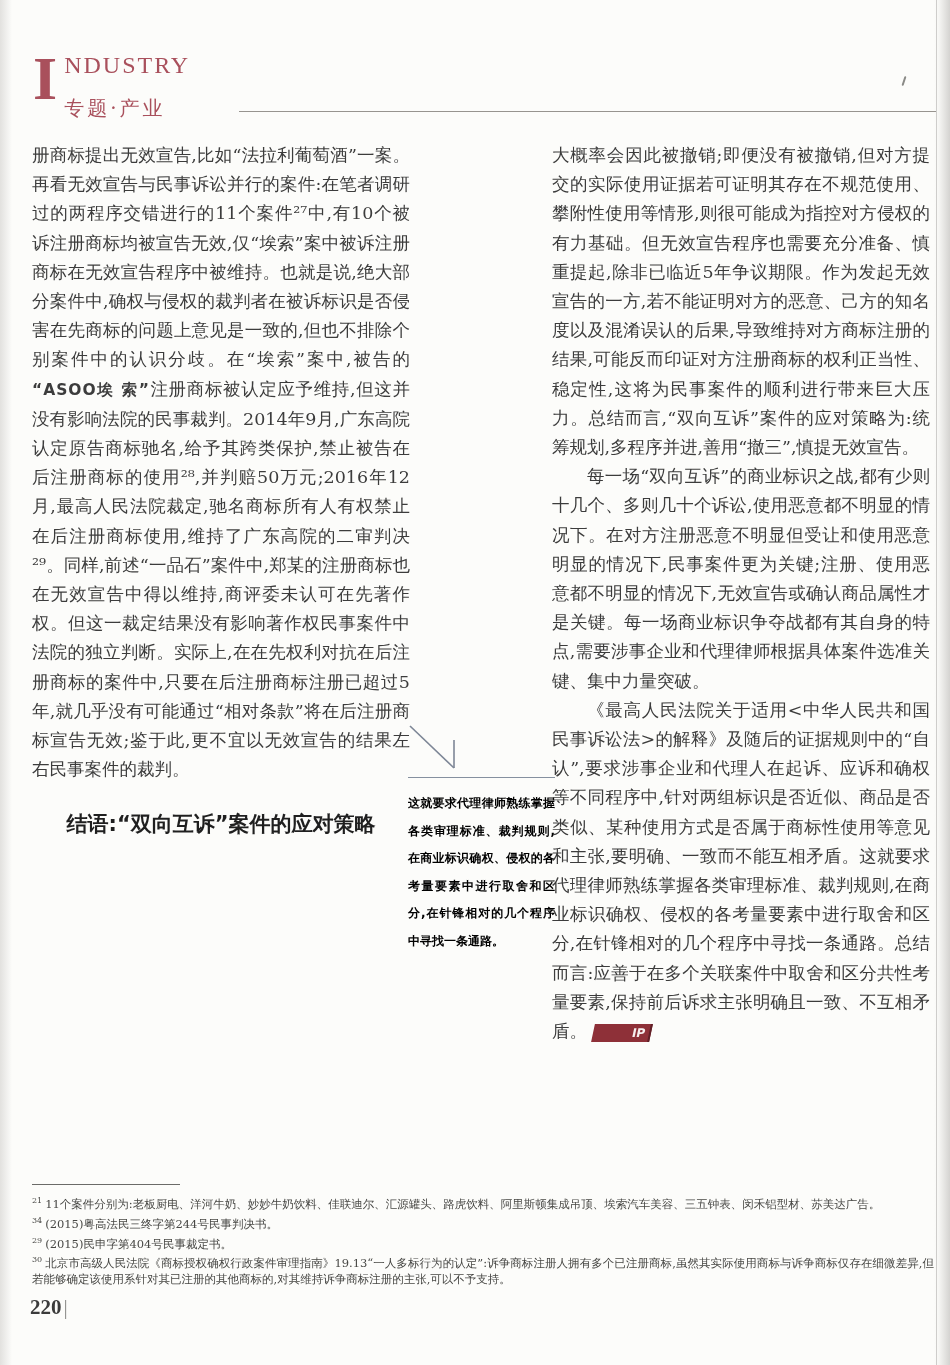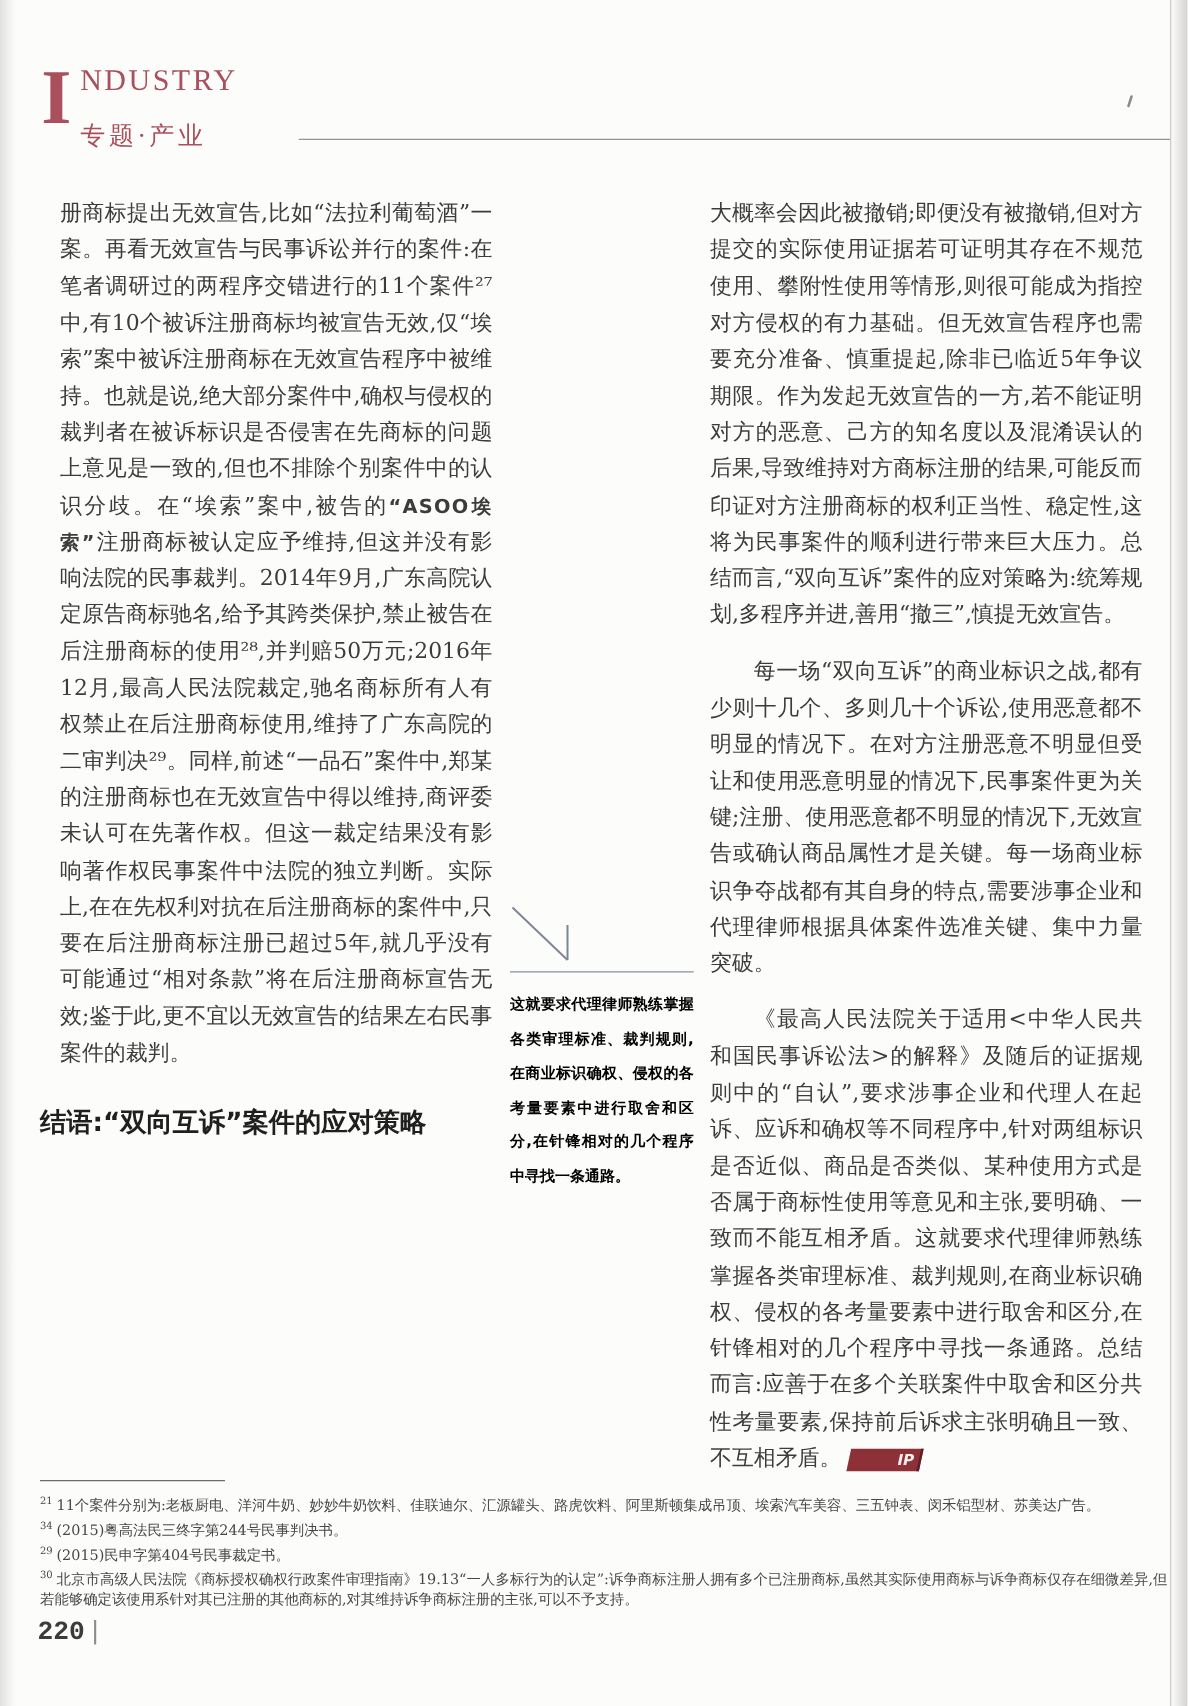--- a/index.html
+++ b/index.html
@@ -20,27 +20,27 @@
   .header{position:absolute;left:33px;top:48px;display:flex;align-items:flex-start;color:#a9505c;}
   .header .initial{font-family:"Liberation Serif","DejaVu Serif",serif;font-size:62px;line-height:60px;font-weight:bold;letter-spacing:0;}
   .header .titles{margin-left:7px;padding-top:4px;}
   .header .title-rest{font-family:"Liberation Serif","DejaVu Serif",serif;font-size:24px;line-height:27px;letter-spacing:2px;}
   .header .subtitle{font-size:20px;line-height:26px;letter-spacing:3px;margin-top:16px;}
   .header-rule{position:absolute;left:239px;top:111px;right:14px;height:1px;background:#97948f;}
 
   
   .col{position:absolute;text-align:justify;text-justify:inter-character;
     font-size:17.5px;line-height:29.2px;color:#3c3c3c;}
-  .col p{margin:16px;}
+  .col p{margin:0;}
   .left-col{left:32px;top:141px;width:378px;}
   .right-col{left:552px;top:141px;width:378px;}
   .indent{text-indent:2em;}
   .trademark{font-family:"DejaVu Sans","Liberation Sans",sans-serif;font-weight:bold;font-size:15.5px;letter-spacing:1px;}
   .section-heading{font-family:"DejaVu Sans","Liberation Sans",sans-serif;font-weight:bold;
-    font-size:21px;line-height:30px;color:#1f1f1f;margin:25px 0 10px 0 !important;text-align:left;}
+    font-size:21px;line-height:30px;color:#1f1f1f;margin:25px 0 10px 0 !important;text-align:center;}
 
   
   .pull-quote{position:absolute;left:408px;top:724px;width:147px;}
   .pq-mark{display:block;}
   .pq-rule{border:0;border-top:1.5px solid #85909f;margin:3px 0 12px 0;}
   .pq-text{font-family:"DejaVu Sans","Liberation Sans",sans-serif;font-weight:bold;
     font-size:12px;line-height:27.5px;color:#000000;text-align:justify;text-justify:inter-character;margin:0;}
 
   
   .end-mark{display:inline-block;background:#8e3038;color:#f6eeee;
@@ -50,21 +50,21 @@
 
   
   .footnote-rule{position:absolute;left:32px;top:1184px;width:148px;height:1px;background:#6b6b68;}
   .footnotes{position:absolute;left:32px;top:1193px;width:902px;
     font-size:11.5px;line-height:16px;color:#474744;text-align:justify;text-justify:inter-character;}
   .footnotes .fn{margin:0 0 1px 0;}
   .fn-num{vertical-align:super;font-size:8px;margin-right:3px;}
 
   
   .page-number{position:absolute;left:30px;top:1295px;
-    font-family:Liberation Mono, monospace;
+    font-family:Liberation Serif, serif;
     font-size:21px;font-weight:bold;color:#3b3b3b;}
   .page-number .bar{font-weight:normal;color:#8d8d8a;margin-left:2px;}
 </style>
 </head>
 <body>
 
 <div class="page">
 
   <div class="edge-left"></div>
   <div class="edge-right"></div>

